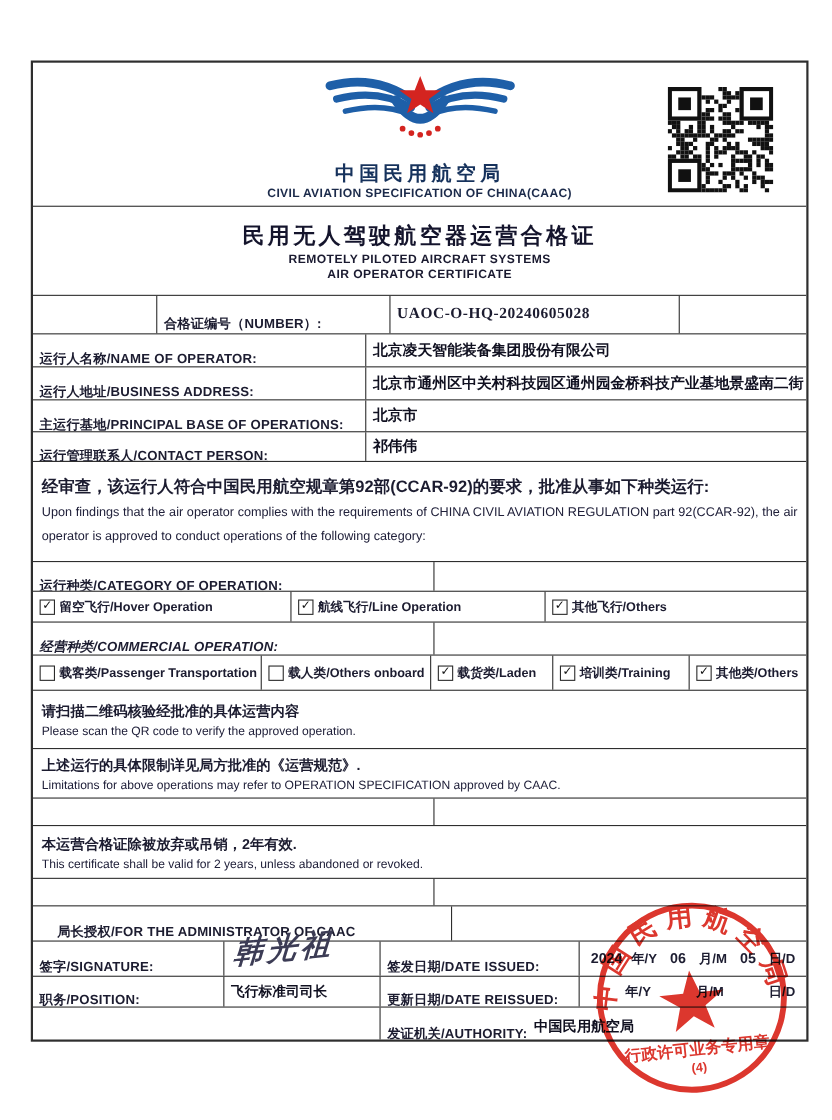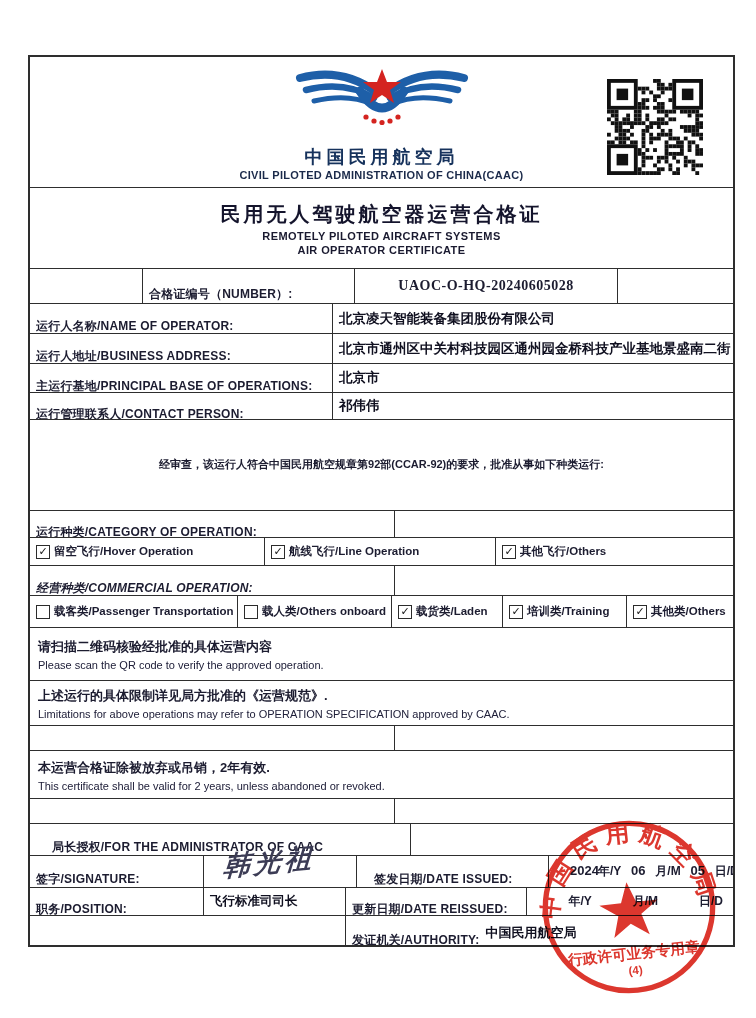--- a/index.html
+++ b/index.html
@@ -19,21 +19,21 @@
   .hdr{height:130px;flex-direction:column;justify-content:flex-start;align-items:center;border-bottom:1.5px solid #2e2e2e;display:flex;position:relative;}
   .agency-cn{font-size:18px;font-weight:600;letter-spacing:4px;color:#16325c;margin-top:2px;}
   .agency-en{font-size:11px;font-weight:700;color:#1b2a4a;letter-spacing:.3px;}
   .qr{position:absolute;right:30px;top:22px;width:96px;height:96px;background:#fff;}
   
   .titlebox{height:80px;flex-direction:column;justify-content:center;align-items:center;display:flex;border-bottom:1.5px solid #2e2e2e;}
   .title-cn{font-size:20px;font-weight:600;letter-spacing:3px;color:#14142c;}
   .title-en{font-size:11px;font-weight:700;letter-spacing:.4px;margin-top:2px;color:#1a1a30;}
   
   .parablock{flex-direction:column;align-items:stretch;justify-content:center;padding:4px 8px;display:flex;}
-  .p-cn{font-size:11px;font-weight:600;margin:2px 0 4px 0;text-align:center;}
+  .p-cn{font-size:15px;font-weight:600;margin:2px 0 4px 0;}
   .p-en{font-size:11.5px;color:#20203a;text-align:justify;line-height:1.9;}
   .note-cn{font-size:13px;font-weight:600;margin:1px 0;}
   .note-en{font-size:11px;color:#20203a;margin-top:2px;}
   
   .cbcell{font-size:11.5px;font-weight:700;gap:4px;white-space:nowrap;}
   .cb{width:12px;height:12px;border:1.6px solid #2b2b2b;display:inline-flex;align-items:center;
       justify-content:center;font-size:11px;line-height:1;flex:0 0 auto;background:#fff;color:#111;}
   
   .sig{position:absolute;left:8px;top:-12px;font-family:"DejaVu Serif","Liberation Serif",serif;
        font-style:italic;font-weight:700;font-size:27px;color:#3c3c55;
@@ -66,21 +66,21 @@
           <g fill="#d42420">
             <circle cx="72" cy="52" r="2.6"></circle>
               <circle cx="80" cy="56" r="2.6"></circle>
             <circle cx="88" cy="57.5" r="2.6"></circle>
               <circle cx="96" cy="56" r="2.6"></circle>
             <circle cx="104" cy="52" r="2.6"></circle>
           </g>
         </svg>
       </span>
       <div class="agency-cn">中国民用航空局</div>
-      <div class="agency-en">CIVIL PILOTED ADMINISTRATION OF CHINA(CAAC)</div>
+      <div class="agency-en">CIVIL AVIATION SPECIFICATION OF CHINA(CAAC)</div>
       <div class="qr"><svg width="96" height="96" viewBox="0 0 96 96">
             <rect x="46.08" y="0.00" width="3.84" height="3.84" fill="#111"></rect>
             <rect x="49.92" y="0.00" width="3.84" height="3.84" fill="#111"></rect>
             <rect x="49.92" y="3.84" width="3.84" height="3.84" fill="#111"></rect>
             <rect x="53.76" y="3.84" width="3.84" height="3.84" fill="#111"></rect>
             <rect x="61.44" y="3.84" width="3.84" height="3.84" fill="#111"></rect>
             <rect x="30.72" y="7.68" width="3.84" height="3.84" fill="#111"></rect>
             <rect x="34.56" y="7.68" width="3.84" height="3.84" fill="#111"></rect>
             <rect x="38.40" y="7.68" width="3.84" height="3.84" fill="#111"></rect>
             <rect x="49.92" y="7.68" width="3.84" height="3.84" fill="#111"></rect>
@@ -297,21 +297,21 @@
       <div class="title-cn">民用无人驾驶航空器运营合格证</div>
       <div class="title-en">REMOTELY PILOTED AIRCRAFT SYSTEMS</div>
       <div class="title-en">AIR OPERATOR CERTIFICATE</div>
     </div>
 
     <div class="row" style="height:35px;">
       <div class="cell" style="width:113px;"></div>
       <div class="cell" style="width:212px;">
           <span class="lbl">合格证编号（NUMBER）:</span>
         </div>
-      <div class="cell" style="width:263px;justify-content:center;">
+      <div class="cell" style="width:263px;">
           <span class="serifnum">UAOC-O-HQ-20240605028</span>
         </div>
       <div class="cell noline" style="flex:1;"></div>
     </div>
 
     <div class="row" style="height:30px;">
       <div class="cell" style="width:303px;">
           <span class="lbl">运行人名称/NAME OF OPERATOR:</span>
         </div>
       <div class="cell noline" style="flex:1;">
@@ -341,20 +341,21 @@
       <div class="cell" style="width:303px;text-decoration:underline;">
           <span class="lbl">运行管理联系人/CONTACT PERSON:</span>
         </div>
       <div class="cell noline" style="flex:1;">
           <span class="val">祁伟伟</span>
         </div>
     </div>
 
     <div class="row parablock" style="height:91px;">
       <div class="p-cn">经审查，该运行人符合中国民用航空规章第92部(CCAR-92)的要求，批准从事如下种类运行:</div>
+      <div class="p-en">Upon findings that the air operator complies with the requirements of CHINA CIVIL AVIATION REGULATION part 92(CCAR-92), the air operator is approved to conduct operations of the following category:</div>
     </div>
 
     <div class="row" style="height:27px;text-align:center;">
       <div class="cell" style="width:365px;">
           <span class="lbl">运行种类/CATEGORY OF OPERATION:</span>
         </div>
       <div class="cell noline" style="flex:1;"></div>
     </div>
 
     <div class="row" style="height:28px;">
@@ -427,21 +428,21 @@
       <div class="cell noline" style="flex:1;"></div>
     </div>
 
     <div class="row" style="height:32px;padding-left:16px;">
       <div class="cell" style="width:365px;">
           <span class="lbl">局长授权/FOR THE ADMINISTRATOR OF CAAC</span>
         </div>
       <div class="cell noline" style="flex:1;"></div>
     </div>
 
-    <div class="row" style="height:32px;gap:11px;">
+    <div class="row" style="height:32px;">
       <div class="cell" style="width:174px;">
           <span class="lbl">签字/SIGNATURE:</span>
         </div>
       <div class="cell" style="width:142px;position:relative;overflow:visible;">
         <span class="sig">韩光祖</span>
       </div>
       <div class="cell" style="width:181px;">
           <span class="lbl">签发日期/DATE ISSUED:</span>
         </div>
       <div class="cell noline" style="flex:1;">

